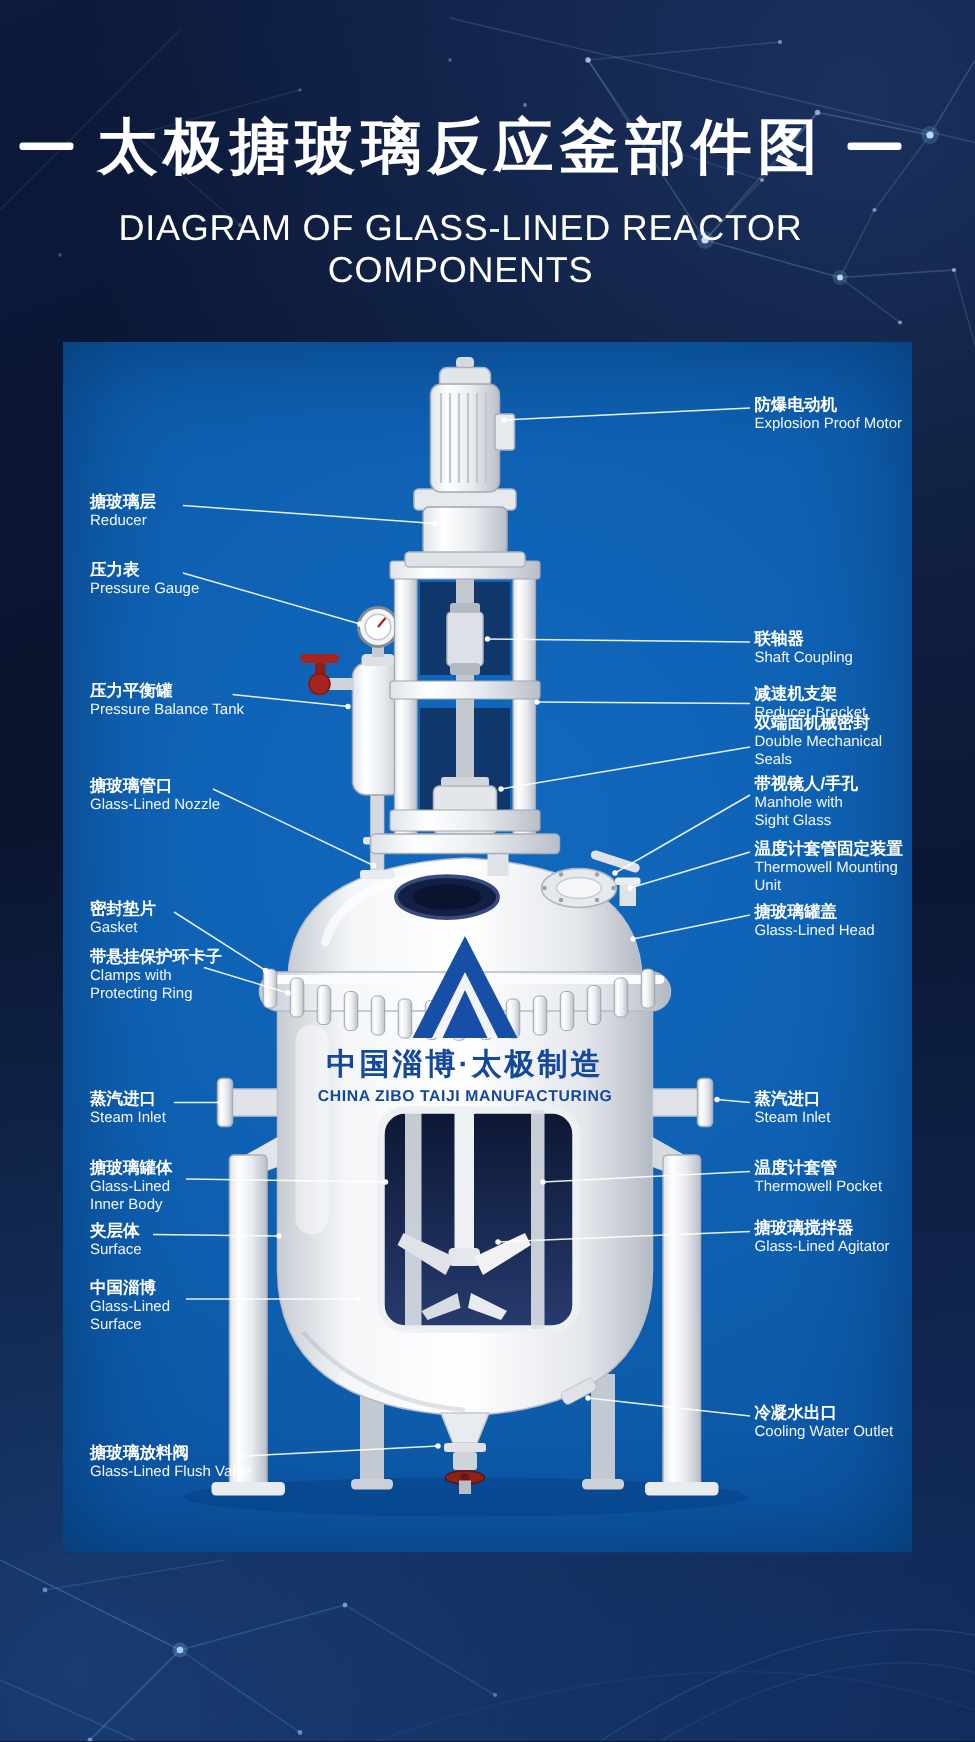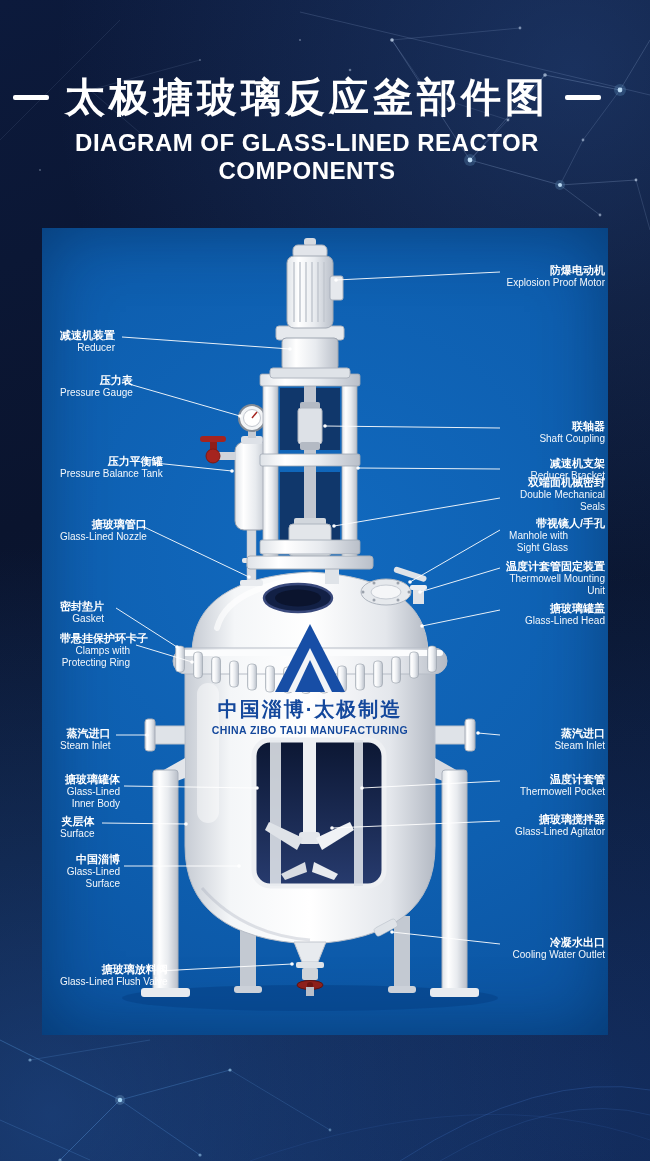--- a/index.html
+++ b/index.html
@@ -10,28 +10,28 @@
       radial-gradient(circle at 88% 6%, rgba(60,110,190,.30), transparent 42%),
       radial-gradient(circle at 8% 96%, rgba(45,110,200,.38), transparent 45%),
       radial-gradient(circle at 92% 94%, rgba(30,80,160,.28), transparent 42%),
       linear-gradient(160deg,#0c1a3c 0%,#0a142e 38%,#0b1834 62%,#0f2148 100%);
   }
   .bg-net{position:absolute;inset:0;pointer-events:none;}
   .header{position:absolute;top:70px;left:0;width:614px;text-align:center;color:#fff;}
   .title-row{display:flex;align-items:center;justify-content:center;gap:16px;}
   .title-row h1{margin:0;font-size:40px;font-weight:bold;letter-spacing:4px;color:#fff;}
   .dash{display:inline-block;width:36px;height:5px;background:#fff;border-radius:2px;}
-  .subtitle{margin:4px 0 0 0;font-size:24px;font-weight:bold;letter-spacing:.5px;color:#fff;text-align:center;}
+  .subtitle{margin:14px 0 0 0;font-size:24px;font-weight:normal;letter-spacing:.5px;color:#fff;text-align:center;}
   .panel{
     position:absolute;left:42px;top:228px;width:566px;height:807px;
     background:radial-gradient(circle at 50% 40%, #1169be 0%, #0e5fb0 58%, #0b53a0 100%);
     box-shadow:inset 0 0 70px rgba(3,24,56,.45);
   }
   .reactor{position:absolute;left:0;top:0;}
-  .lbl{position:absolute;color:#fff;z-index:3;text-align:right;}
+  .lbl{position:absolute;color:#fff;z-index:3;}
   .lbl .cn{display:block;font-size:11px;font-weight:bold;line-height:1.3;white-space:nowrap;}
   .lbl .en{display:block;font-size:10px;font-weight:normal;line-height:1.2;opacity:.95;}
   .lbl.left{left:18px;}
   .lbl.right{left:461px;width:102px;}
 </style>
 </head>
 <body>
 
 <div class="poster">
 
@@ -379,21 +379,21 @@
           <circle cx="378" cy="364" r="1.8"></circle>
         <circle cx="380" cy="398" r="1.8"></circle>
           <circle cx="436" cy="505" r="1.8"></circle>
           <circle cx="320" cy="560" r="1.8"></circle>
         <circle cx="290" cy="600" r="1.8"></circle>
           <circle cx="350" cy="704" r="1.8"></circle>
       </g>
     </svg>
 
     <div class="lbl left" style="top:100px">
-      <span class="cn">减速机装置</span>
+      <span class="cn">搪玻璃层</span>
       <span class="en">Reducer</span>
     </div>
     <div class="lbl left" style="top:145px">
       <span class="cn">压力表</span>
       <span class="en">Pressure Gauge</span>
     </div>
     <div class="lbl left" style="top:226px">
       <span class="cn">压力平衡罐</span>
       <span class="en">Pressure Balance Tank</span>
     </div>

